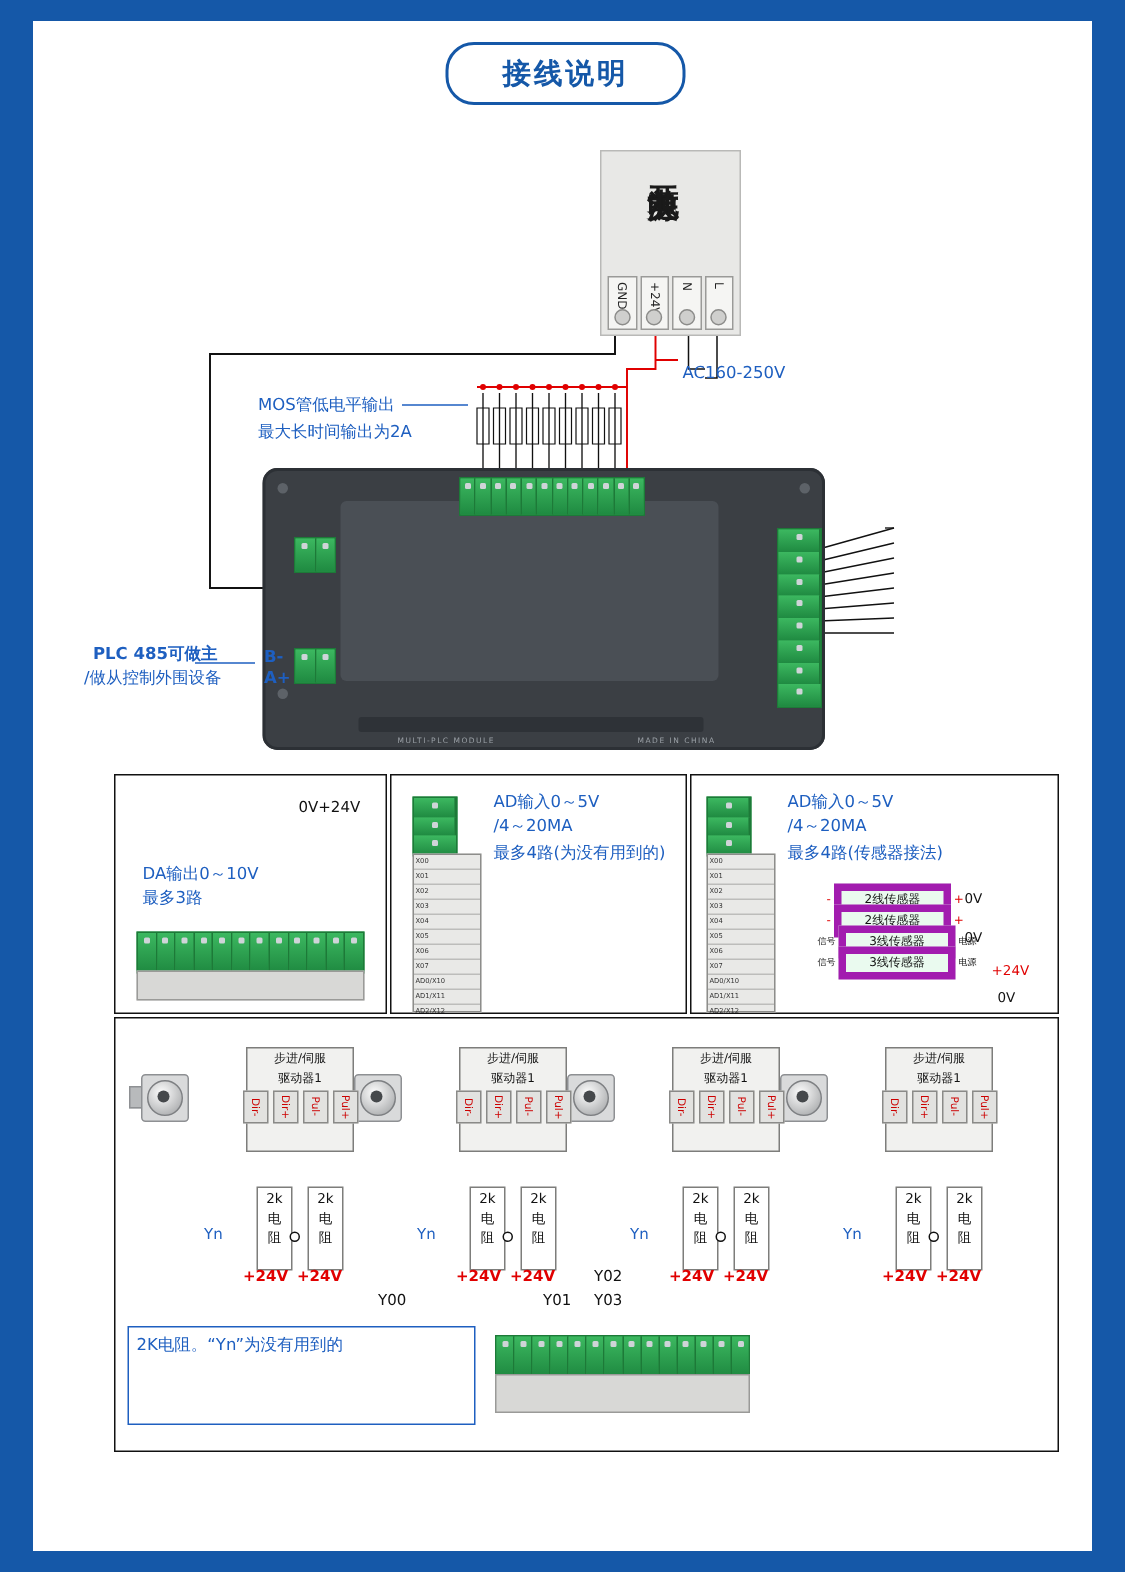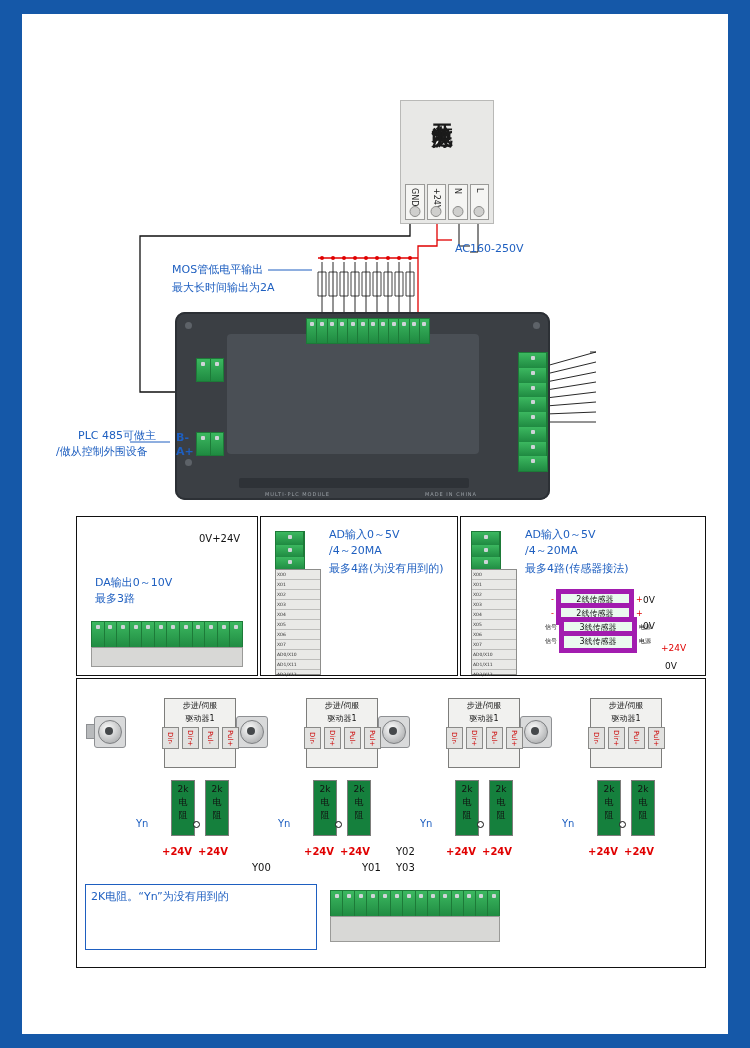--- a/index.html
+++ b/index.html
@@ -133,22 +133,22 @@
   }
   .driver-title{padding:2px 1px 1px;line-height:10px;font-size:8px;}
   .driver-terms{display:flex;gap:3px;justify-content:center;margin-top:2px;}
   .driver-term{
     width:15px;height:20px;background:#e2e2e0;border:1px solid #8a8a88;
     writing-mode:vertical-rl;text-orientation:mixed;font-size:7px;
     color:#c00;display:flex;align-items:center;justify-content:center;
   }
   
   .resbox{
-    position:absolute;width:22px;height:52px;background:#15803d;border:1px solid #7d7d7b;
-    font-size:9px;color:#111;text-align:center;line-height:13px;padding-top:2px;
+    position:absolute;width:22px;height:52px;background:#ffffff;border:1px solid #7d7d7b;
+    font-size:9px;color:#111;text-align:center;line-height:13px;padding-top:2px;margin-top:11px;
   }
   .node-dot{
     position:absolute;width:5px;height:5px;border-radius:50%;border:1px solid #111;background:#fff;
   }
   .v24{position:absolute;color:#e00000;font-size:10px;font-weight:bold;}
   .yn{position:absolute;color:#1e5fc0;font-size:10px;}
   .ylab{position:absolute;color:#111;font-size:10px;}
   
   .notebox{
     position:absolute;left:85px;top:884px;width:232px;height:66px;
@@ -164,20 +164,21 @@
     color:#111;font-size:8px;text-align:center;line-height:12px;
   }
   svg.lines{position:absolute;left:0;top:0;width:750px;height:1048px;pointer-events:none;}
 </style>
 </head>
 <body>
 
 <div class="page">
   <div class="white-sheet"></div>
 
+  <div class="title-pill">接线说明</div>
 
   <svg class="lines">
 
     <path d="M410 222 L410 236 L140 236 L140 392 L196 392" stroke="#111" stroke-width="1.3" fill="none"></path>
 
     <path d="M437 222 L437 246 L418 246 L418 258" stroke="#e00000" stroke-width="1.3" fill="none"></path>
     <path d="M437 240 L452 240" stroke="#e00000" stroke-width="1.3" fill="none"></path>
 
     <path d="M459 222 L459 246 L470 246" stroke="#111" stroke-width="1" fill="none"></path>
     <path d="M478 222 L478 252 L470 252" stroke="#111" stroke-width="1" fill="none"></path>
@@ -395,21 +396,21 @@
     <div class="green-pin"></div>
       <div class="green-pin"></div>
     <div class="green-pin"></div>
       <div class="green-pin"></div>
     <div class="green-pin"></div>
       <div class="green-pin"></div>
     <div class="green-pin"></div>
       <div class="green-pin"></div>
   </div>
 
-  <div class="blue-note" style="left:78px;top:428px;">PLC 485可做主</div>
+  <div class="blue-note" style="left:62px;top:428px;font-weight:bold;">PLC 485可做主</div>
   <div class="blue-note" style="left:56px;top:444px;">/做从控制外围设备</div>
   <div class="blue-note" style="left:176px;top:430px;font-weight:bold;">B-</div>
   <div class="blue-note" style="left:176px;top:444px;font-weight:bold;">A+</div>
 
   <div class="panel" style="left:76px;top:516px;width:180px;height:158px;">
     <div class="panel-label" style="left:18px;top:58px;">DA输出0～10V</div>
     <div class="panel-label" style="left:18px;top:74px;">最多3路</div>
     <div style="position:absolute;left:122px;top:16px;font-size:10px;color:#111;">0V+24V</div>
     <div class="green-block" style="left:14px;top:104px;width:150px;height:26px;">
       <div class="green-pin"></div>

